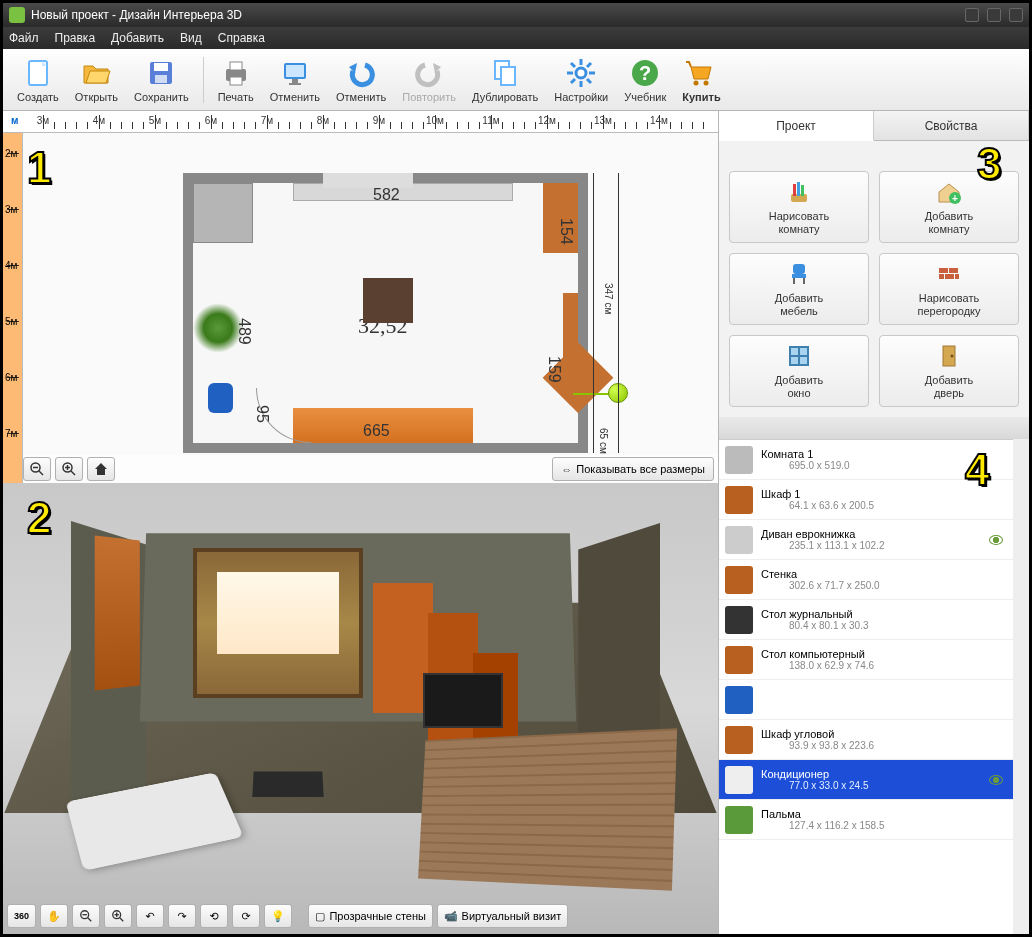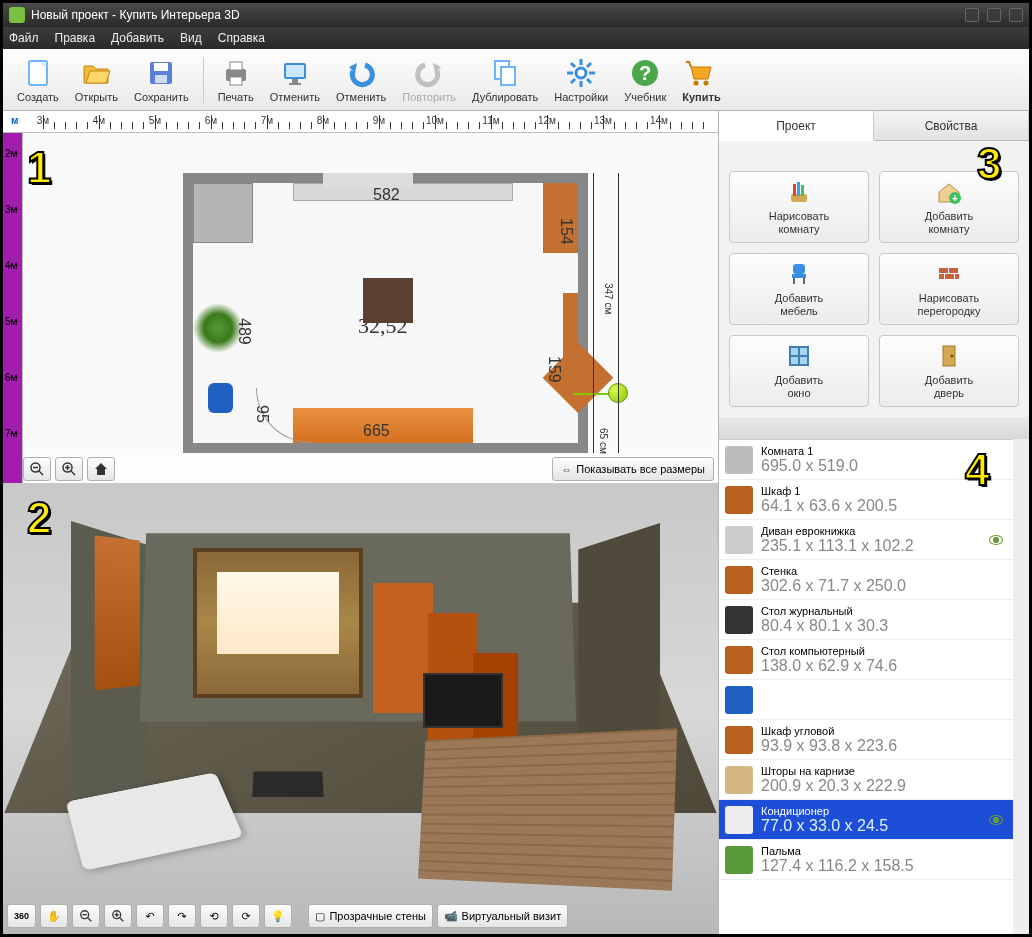--- a/index.html
+++ b/index.html
@@ -16,21 +16,21 @@
 .tbtn .ticon { width: 32px; height: 32px; margin-bottom: 2px; display: flex; align-items: center; justify-content: center; }
 .tsep { width: 1px; height: 46px; background: #ccc; margin: 0 6px; }
 .body { flex: 1; display: flex; overflow: hidden; }
 .left { flex: 1; display: flex; flex-direction: column; background: #fff; border-right: 1px solid #b5b5b5; }
 .right { width: 310px; display: flex; flex-direction: column; background: #f2f2f2; }
 .ruler-h { height: 22px; background: #fff; border-bottom: 1px solid #bbb; position: relative; font-size: 10px; color: #333; }
 .ruler-h .tick { position: absolute; top: 4px; width: 1px; height: 14px; background: #333; }
 .ruler-h .lbl { position: absolute; top: 4px; transform: translateX(-50%); }
 .ruler-h .unit { position: absolute; left: 8px; top: 4px; color: #0066cc; font-weight: bold; }
 .plan-area { position: relative; height: 350px; background: #fdfdfd; overflow: hidden; }
-.ruler-v { position: absolute; left: 0; top: 0; bottom: 0; width: 20px; background: #a21caf; border-right: 1px solid #bbb; font-size: 10px; }
+.ruler-v { position: absolute; left: 0; top: 0; bottom: 0; width: 20px; background: #fdba74; border-right: 1px solid #bbb; font-size: 10px; }
 .ruler-v .tick { position: absolute; left: 4px; width: 12px; height: 1px; background: #333; }
 .ruler-v .lbl { position: absolute; left: 2px; transform: translateY(-50%); }
 .canvas { position: absolute; left: 20px; top: 0; right: 0; bottom: 28px; background: #fafafa; }
 .room { position: absolute; left: 160px; top: 40px; width: 405px; height: 280px; border: 10px solid #888; background: #f7f7f7; }
 .room .area { position: absolute; left: 165px; top: 130px; font-size: 22px; font-family: Georgia, serif; color: #333; }
 .dim-label { position: absolute; font-size: 16px; color: #333; }
 .furn { position: absolute; }
 .sofa-top { left: 100px; bottom: 0; width: 180px; height: 35px; background: linear-gradient(#e89040,#d47020); }
 .desk { right: 0; bottom: 30px; width: 50px; height: 50px; background: #c47030; transform: rotate(45deg); transform-origin: bottom right; }
 .tv-stand { left: 170px; top: 95px; width: 50px; height: 45px; background: #5a4030; }
@@ -75,35 +75,35 @@
 .actions { padding: 30px 10px 10px; display: grid; grid-template-columns: 1fr 1fr; gap: 10px; background: #f2f2f2; }
 .action-btn { height: 72px; background: linear-gradient(#fdfdfd,#ececec); border: 1px solid #c8c8c8; border-radius: 4px; display: flex; flex-direction: column; align-items: center; justify-content: center; font-size: 11px; color: #333; cursor: pointer; text-align: center; line-height: 1.2; }
 .action-btn .aicon { width: 28px; height: 28px; margin-bottom: 4px; }
 .scene-header { height: 22px; background: linear-gradient(#eaeaea,#d8d8d8); }
 .scene-list { flex: 1; overflow-y: auto; background: #fff; border-top: 1px solid #ccc; }
 .scene-item { display: flex; align-items: center; height: 40px; padding: 4px 6px; border-bottom: 1px solid #eee; font-size: 11px; cursor: pointer; }
 .scene-item.selected { background: #1d4ed8; color: #fff; }
 .scene-item .sicon { width: 28px; height: 28px; margin-right: 8px; background: #ddd; border-radius: 3px; flex-shrink: 0; }
 .scene-item .sinfo { flex: 1; }
 .scene-item .sname { font-size: 11px; }
-.scene-item .sdim { font-size: 16px; color: #888; }
+.scene-item .sdim { font-size: 10px; color: #888; margin-left: 28px; }
 .scene-item.selected .sdim { color: #e0f0ff; }
 .scene-item .seye { width: 14px; height: 10px; border-radius: 50%; background: radial-gradient(circle,#6a9a3a 40%,transparent 45%); border: 1px solid #6a9a3a; margin-right: 4px; }
 .badge { position: absolute; width: 46px; height: 54px; font-size: 44px; font-weight: 900; color: #ffea00; -webkit-text-stroke: 2px #000; text-shadow: 2px 2px 0 #000; font-family: Arial Black, sans-serif; z-index: 50; }
 .scrollbar-v { width: 16px; background: #eee; }
 svg { display: block; }
 </style>
 </head>
 <body>
 
 <div class="window">
 
   <div class="titlebar">
     <div class="icon"></div>
-    <span>Новый проект - Купить Интерьера 3D</span>
+    <span>Новый проект - Дизайн Интерьера 3D</span>
     <div class="spacer"></div>
     <div class="wbtn"></div>
     <div class="wbtn"></div>
     <div class="wbtn"></div>
   </div>
 
   <div class="menubar" id="menubar">
       <span>Файл</span>
       <span>Правка</span>
       <span>Добавить</span>
@@ -557,27 +557,20 @@
             <div class="scene-item">
               <div class="sicon" style="background: rgb(32, 96, 192);"></div>
             </div>
             <div class="scene-item">
               <div class="sicon" style="background: rgb(184, 96, 32);"></div>
               <div class="sinfo">
                 <div class="sname">Шкаф угловой</div>
                 <div class="sdim">93.9 x 93.8 x 223.6</div>
               </div>
             </div>
-            <div class="scene-item">
-              <div class="sicon" style="background: rgb(212, 184, 128);"></div>
-              <div class="sinfo">
-                <div class="sname">Шторы на карнизе</div>
-                <div class="sdim">200.9 x 20.3 x 222.9</div>
-              </div>
-            </div>
             <div class="scene-item selected">
               <div class="sicon" style="background: rgb(238, 238, 238);"></div>
               <div class="sinfo">
                 <div class="sname">Кондиционер</div>
                 <div class="sdim">77.0 x 33.0 x 24.5</div>
               </div>
               <div class="seye"></div>
             </div>
             <div class="scene-item">
               <div class="sicon" style="background: rgb(90, 154, 58);"></div>

